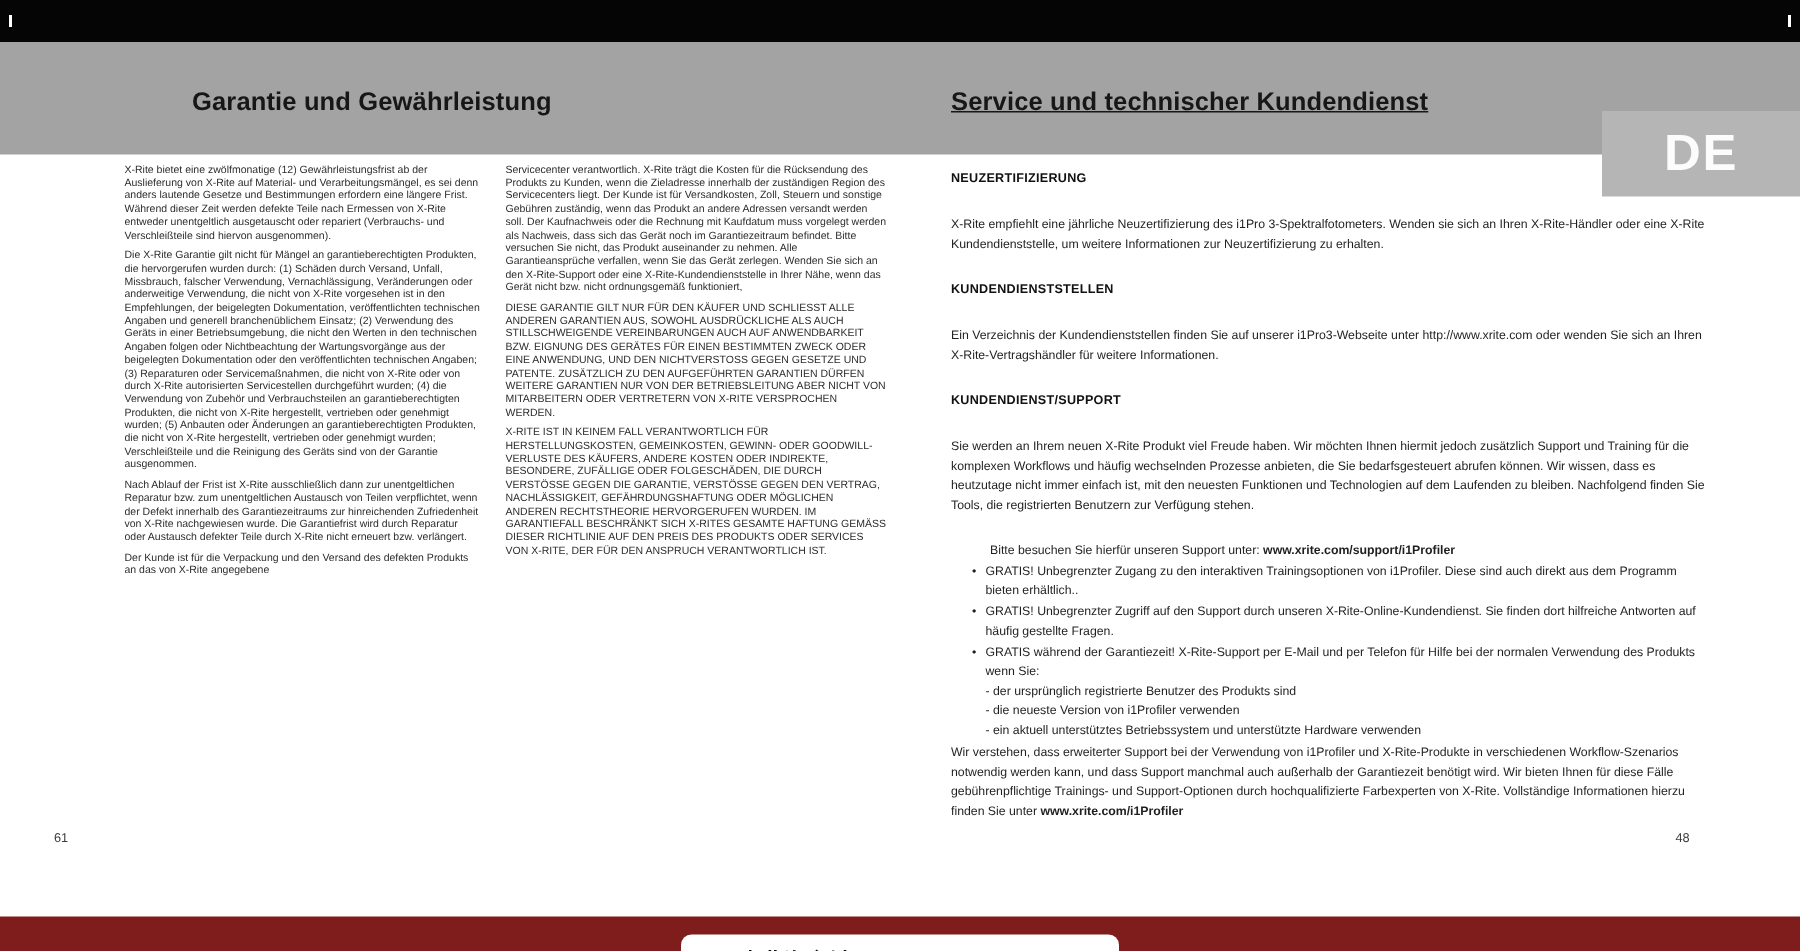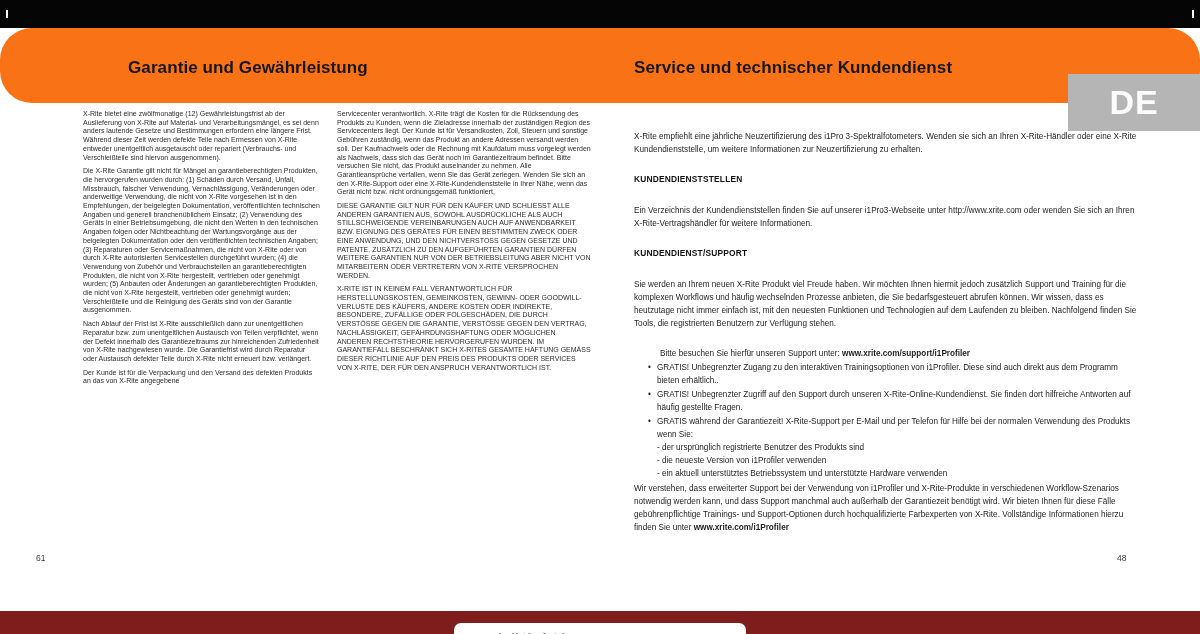--- a/index.html
+++ b/index.html
@@ -11,30 +11,29 @@
     font-family: "Liberation Sans", sans-serif;
     overflow: hidden;
     color: #222;
   }
   .topbar {
     position: absolute; left: 0; top: 0; width: 1200px; height: 28px;
     background: #050505;
   }
   .header-band {
     position: absolute; left: 0; top: 28px; width: 1200px; height: 75px;
-    background: #f97316;
-    border-radius: 32px;
+    background: #a3a3a3;
   }
   .page-title {
     position: absolute; top: 58px;
     font-size: 17px; font-weight: bold; color: #171717;
     letter-spacing: 0.1px;
   }
   .title-left { left: 83px; margin-left: 45px; }
-  .title-right { left: 634px; }
+  .title-right { left: 634px; text-decoration: underline; }
   .lang-badge {
     position: absolute; right: 0; top: 46px; width: 132px; height: 57px;
     background: #b5b5b5;
     display: flex; align-items: center; justify-content: center;
     color: #fcfcfc; font-size: 34px; font-weight: bold; letter-spacing: 1px;
   }
   
   .col {
     position: absolute; top: 110px;
     font-size: 7px; line-height: 8.7px; color: #2d2d2d;
@@ -108,20 +107,21 @@
   <p>Nach Ablauf der Frist ist X-Rite ausschließlich dann zur unentgeltlichen Reparatur bzw. zum unentgeltlichen Austausch von Teilen verpflichtet, wenn der Defekt innerhalb des Garantiezeitraums zur hinreichenden Zufriedenheit von X-Rite nachgewiesen wurde. Die Garantiefrist wird durch Reparatur oder Austausch defekter Teile durch X-Rite nicht erneuert bzw. verlängert.</p>
   <p>Der Kunde ist für die Verpackung und den Versand des defekten Produkts an das von X-Rite angegebene</p>
 </div>
 <div class="col col-2">
   <p>Servicecenter verantwortlich. X-Rite trägt die Kosten für die Rücksendung des Produkts zu Kunden, wenn die Zieladresse innerhalb der zuständigen Region des Servicecenters liegt. Der Kunde ist für Versandkosten, Zoll, Steuern und sonstige Gebühren zuständig, wenn das Produkt an andere Adressen versandt werden soll. Der Kaufnachweis oder die Rechnung mit Kaufdatum muss vorgelegt werden als Nachweis, dass sich das Gerät noch im Garantiezeitraum befindet. Bitte versuchen Sie nicht, das Produkt auseinander zu nehmen. Alle Garantieansprüche verfallen, wenn Sie das Gerät zerlegen. Wenden Sie sich an den X-Rite-Support oder eine X-Rite-Kundendienststelle in Ihrer Nähe, wenn das Gerät nicht bzw. nicht ordnungsgemäß funktioniert,</p>
   <p>DIESE GARANTIE GILT NUR FÜR DEN KÄUFER UND SCHLIESST ALLE ANDEREN GARANTIEN AUS, SOWOHL AUSDRÜCKLICHE ALS AUCH STILLSCHWEIGENDE VEREINBARUNGEN AUCH AUF ANWENDBARKEIT BZW. EIGNUNG DES GERÄTES FÜR EINEN BESTIMMTEN ZWECK ODER EINE ANWENDUNG, UND DEN NICHTVERSTOSS GEGEN GESETZE UND PATENTE. ZUSÄTZLICH ZU DEN AUFGEFÜHRTEN GARANTIEN DÜRFEN WEITERE GARANTIEN NUR VON DER BETRIEBSLEITUNG ABER NICHT VON MITARBEITERN ODER VERTRETERN VON X-RITE VERSPROCHEN WERDEN.</p>
   <p>X-RITE IST IN KEINEM FALL VERANTWORTLICH FÜR HERSTELLUNGSKOSTEN, GEMEINKOSTEN, GEWINN- ODER GOODWILL-VERLUSTE DES KÄUFERS, ANDERE KOSTEN ODER INDIREKTE, BESONDERE, ZUFÄLLIGE ODER FOLGESCHÄDEN, DIE DURCH VERSTÖSSE GEGEN DIE GARANTIE, VERSTÖSSE GEGEN DEN VERTRAG, NACHLÄSSIGKEIT, GEFÄHRDUNGSHAFTUNG ODER MÖGLICHEN ANDEREN RECHTSTHEORIE HERVORGERUFEN WURDEN. IM GARANTIEFALL BESCHRÄNKT SICH X-RITES GESAMTE HAFTUNG GEMÄSS DIESER RICHTLINIE AUF DEN PREIS DES PRODUKTS ODER SERVICES VON X-RITE, DER FÜR DEN ANSPRUCH VERANTWORTLICH IST.</p>
 </div>
 
 <div class="right-content">
+  <div class="section-heading">NEUZERTIFIZIERUNG</div>
   <p class="section-body">X-Rite empfiehlt eine jährliche Neuzertifizierung des i1Pro 3-Spektralfotometers. Wenden sie sich an Ihren X-Rite-Händler oder eine X-Rite Kundendienststelle, um weitere Informationen zur Neuzertifizierung zu erhalten.</p>
 
   <div class="section-heading">KUNDENDIENSTSTELLEN</div>
   <p class="section-body">Ein Verzeichnis der Kundendienststellen finden Sie auf unserer i1Pro3-Webseite unter http://www.xrite.com oder wenden Sie sich an Ihren X-Rite-Vertragshändler für weitere Informationen.</p>
 
   <div class="section-heading">KUNDENDIENST/SUPPORT</div>
   <p class="section-body">Sie werden an Ihrem neuen X-Rite Produkt viel Freude haben. Wir möchten Ihnen hiermit jedoch zusätzlich Support und Training für die komplexen Workflows und häufig wechselnden Prozesse anbieten, die Sie bedarfsgesteuert abrufen können. Wir wissen, dass es heutzutage nicht immer einfach ist, mit den neuesten Funktionen und Technologien auf dem Laufenden zu bleiben. Nachfolgend finden Sie Tools, die registrierten Benutzern zur Verfügung stehen.</p>
 
   <p class="support-line"><span>Bitte besuchen Sie hierfür unseren Support unter: </span><span class="bold-url">www.xrite.com/support/i1Profiler</span></p>
 

